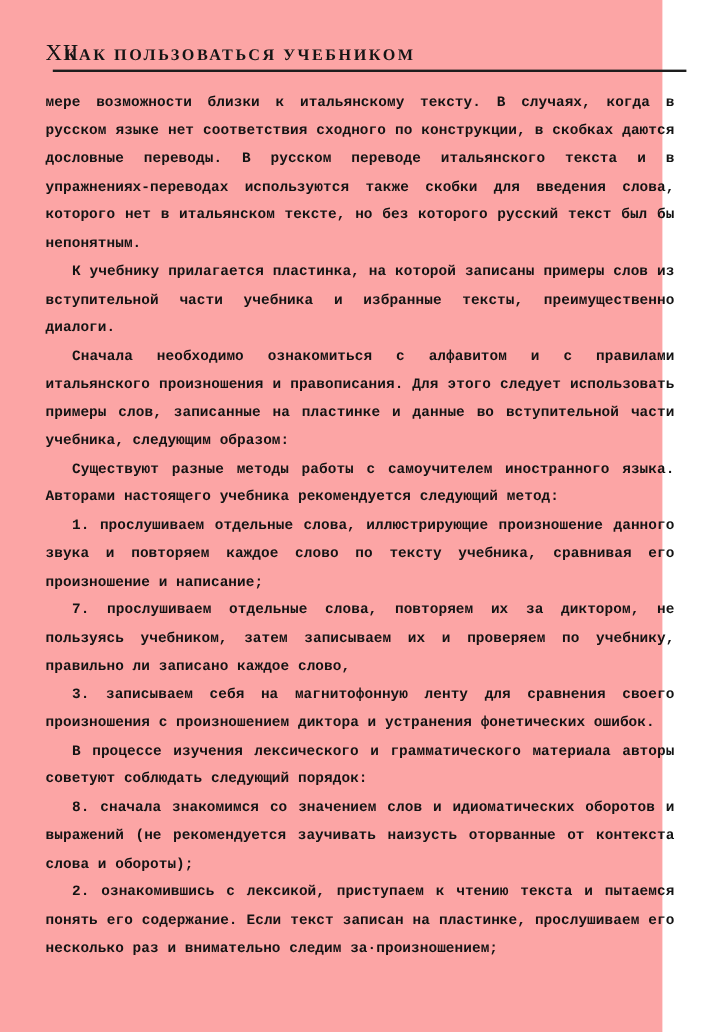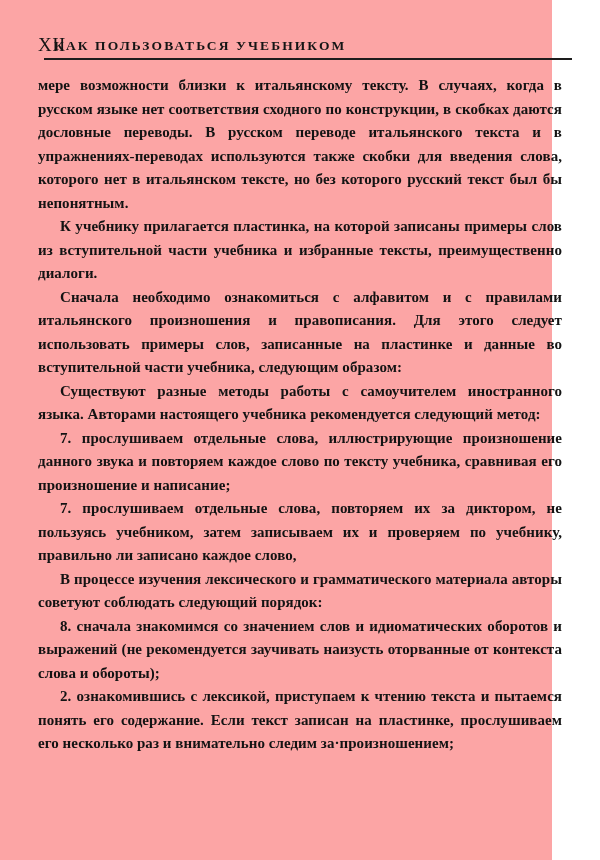--- a/index.html
+++ b/index.html
@@ -71,27 +71,28 @@
   
   .body-col {
     position: absolute;
     left: 38px;
     top: 74px;
     width: 524px;
   }
   p.para {
     margin: 0;
     padding: 0;
-    font-size: 15px;
+    font-size: 12px;
     line-height: 23.5px;
     text-align: justify;
     text-indent: 22px;
     color: #131313;
     font-weight: 600;
     letter-spacing: 0.05px;
+    font-family: Liberation Mono, monospace;
     -webkit-font-smoothing: none;
   }
   p.para.first {
     text-indent: 0;
   }
   p.para:last-child {
     text-align-last: left;
   }
 </style>
 </head>
@@ -104,20 +105,21 @@
     <span class="head-title">КАК ПОЛЬЗОВАТЬСЯ УЧЕБНИКОМ</span>
   </div>
 
   <div class="head-rule"></div>
 
   <div class="body-col">
     <p class="para first">мере возможности близки к итальянскому тексту. В случаях, когда в русском языке нет соответствия сходного по конструкции, в скобках даются дословные переводы. В русском переводе итальянского текста и в упражнениях-переводах используются также скобки для введения слова, которого нет в итальянском тексте, но без которого русский текст был бы непонятным.</p>
     <p class="para">К учебнику прилагается пластинка, на которой записаны примеры слов из вступительной части учебника и избранные тексты, преимущественно диалоги.</p>
     <p class="para">Сначала необходимо ознакомиться с алфавитом и с правилами итальянского произношения и правописания. Для этого следует использовать примеры слов, записанные на пластинке и данные во вступительной части учебника, следующим образом:</p>
     <p class="para">Существуют разные методы работы с самоучителем иностранного языка. Авторами настоящего учебника рекомендуется следующий метод:</p>
-    <p class="para">7. прослушиваем отдельные слова, иллюстрирующие произношение данного звука и повторяем каждое слово по тексту учебника, сравнивая его произношение и написание;</p>
+    <p class="para">1. прослушиваем отдельные слова, иллюстрирующие произношение данного звука и повторяем каждое слово по тексту учебника, сравнивая его произношение и написание;</p>
     <p class="para">7. прослушиваем отдельные слова, повторяем их за диктором, не пользуясь учебником, затем записываем их и проверяем по учебнику, правильно ли записано каждое слово,</p>
+    <p class="para">3. записываем себя на магнитофонную ленту для сравнения своего произношения с произношением диктора и устранения фонетических ошибок.</p>
     <p class="para">В процессе изучения лексического и грамматического материала авторы советуют соблюдать следующий порядок:</p>
     <p class="para">8. сначала знакомимся со значением слов и идиоматических оборотов и выражений (не рекомендуется заучивать наизусть оторванные от контекста слова и обороты);</p>
     <p class="para">2. ознакомившись с лексикой, приступаем к чтению текста и пытаемся понять его содержание. Если текст записан на пластинке, прослушиваем его несколько раз и внимательно следим за·произношением;</p>
   </div>
 
 </div>
 
 </body></html>

